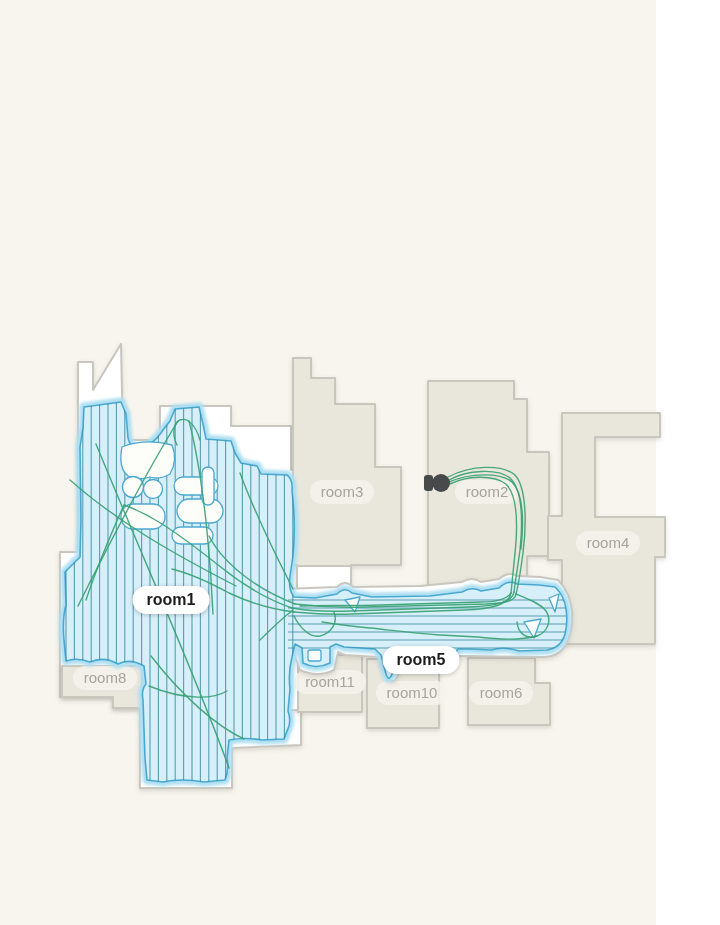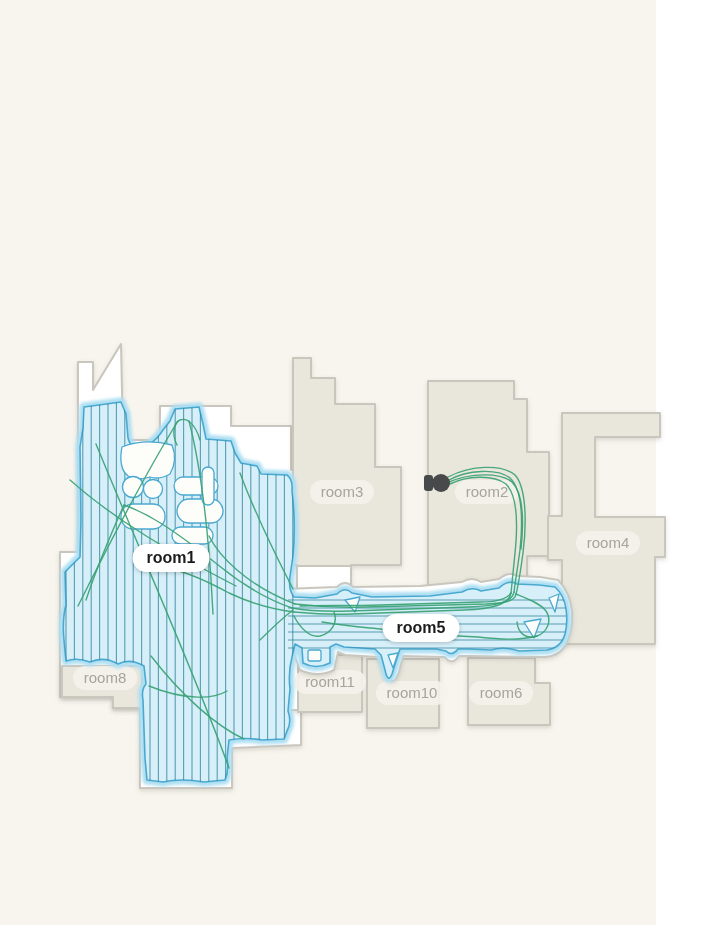--- a/index.html
+++ b/index.html
@@ -171,16 +171,16 @@
     <path class="gpath" d="M200,440 C196,426 188,417 180,420 C173,423 172,435 177,445"></path>
     <path class="gpath" d="M124,505 C110,536 96,570 86,600"></path>
   </g>
 
   <g>
     <rect class="robot" x="424" y="475" width="9" height="16" rx="3"></rect>
     <circle class="robot" cx="441" cy="483" r="9"></circle>
   </g>
 </svg>
 
-<div class="sel-pill" style="left:171px;top:558px;">room1</div>
-<div class="sel-pill" style="left:421px;top:628px;text-align:center;">room5</div>
+<div class="sel-pill" style="left:171px;top:600px;">room1</div>
+<div class="sel-pill" style="left:421px;top:660px;text-align:center;">room5</div>
 
 </div>
 
 </body></html>

